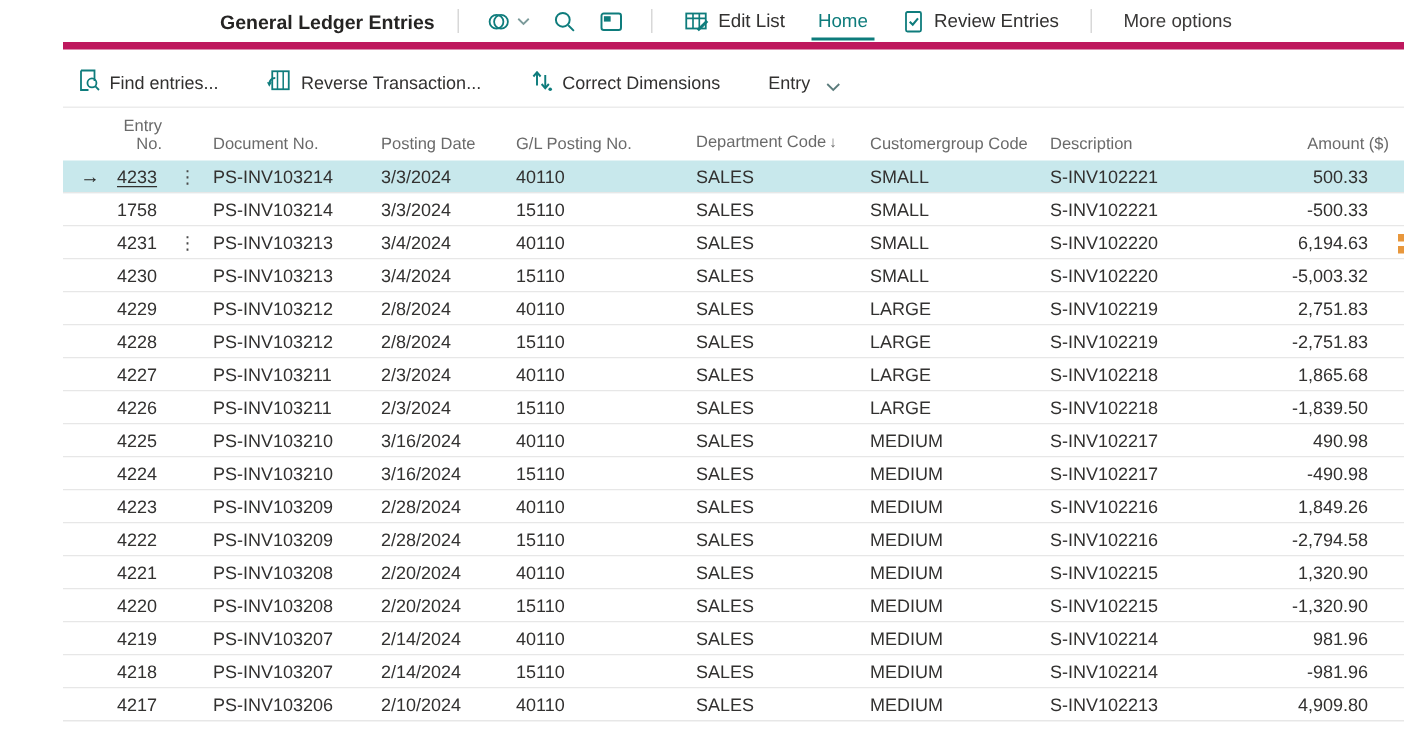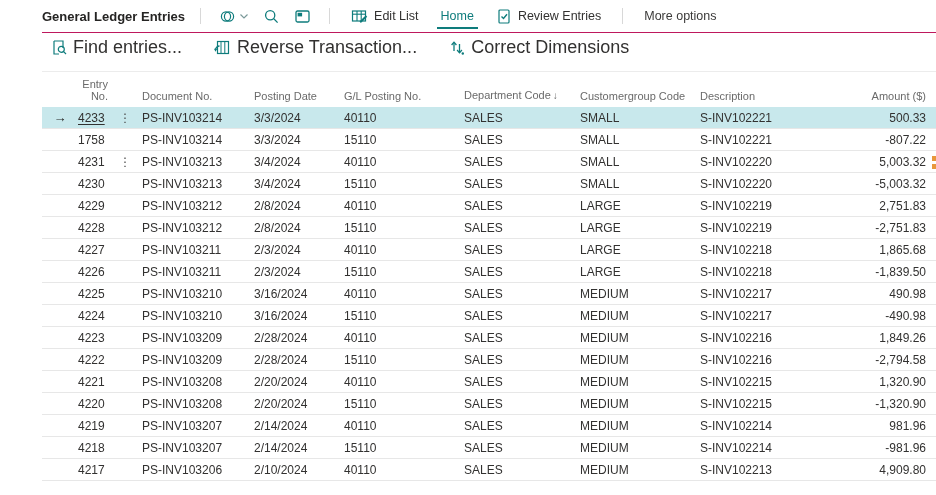--- a/index.html
+++ b/index.html
@@ -9,21 +9,22 @@
     background: #ffffff;
     color: #323130;
     position: relative;
   }
   .app { width: 936px; height: 495px; padding-left: 42px; position: relative; }
 
   
   .ribbon-row1 {
     height: 33px;
     display: flex; align-items: center;
-    border-bottom: 1px solid #be185d;
+    border-bottom: 5px solid #be185d;
+    justify-content: center;
   }
   .page-title { font-size: 13px; font-weight: bold; color: #252423; white-space: nowrap; margin-right: 4px; }
   .vdiv { width: 1px; height: 16px; background: #d8d8d8; margin: 0 11px; flex: 0 0 auto; }
   .icon-btn { display: flex; align-items: center; gap: 3px; padding: 0 7px; cursor: pointer; }
   .tb-btn {
     display: flex; align-items: center; gap: 6px;
     background: none; border: none; cursor: pointer;
     font-family: "Liberation Sans", sans-serif;
     font-size: 12.5px; color: #323130; padding: 0 10px; height: 100%;
     white-space: nowrap;
@@ -32,21 +33,21 @@
     font-size: 12.5px; color: #0e7c7c; padding: 6px 4px 4px 4px; margin: 12px 8px;
     border-bottom: 2px solid #0e7c7c; cursor: pointer; white-space: nowrap;
   }
   .muted-btn { color: #3b3a39; }
 
   
   .ribbon-row2 {
     height: 29px;
     display: flex; align-items: center;
   }
-  .ribbon-row2 .tb-btn { font-size: 18px; padding: 0 9px; margin-right: 14px; }
+  .ribbon-row2 .tb-btn { font-size: 12px; padding: 0 9px; margin-right: 14px; align-items: flex-end; }
   .chev { margin-left: 4px; display: inline-flex; }
 
   svg.ic { display: block; }
 
   
   :root { --cols: 36px 30px 34px 112px 90px 120px 116px 120px 115px 1fr; }
   .grid { margin-top: 9px; border-top: 1px solid #ececec; }
   .grid-header {
     display: grid; grid-template-columns: var(--cols);
     height: 35px; align-items: end; padding-bottom: 5px;
@@ -63,21 +64,21 @@
     height: 22px; align-items: center;
     font-size: 12px; color: #323130;
     background: #fff; border-bottom: 1px solid #e7e7e7;
     cursor: pointer;
   }
   .row.selected { background: #c8e8ec; }
   .cell { white-space: nowrap; overflow: hidden; }
   .cell-arrow { text-align: center; font-size: 13px; color: #252423; }
   .cell-entry { text-align: left; }
   .cell-ellipsis { text-align: center; color: #4a4a4a; font-size: 12px; }
-  .cell-amount { text-align: right; padding-right: 10px; }
+  .cell-amount { text-align: right; padding-right: 24px; }
   .entry-link { text-decoration: underline; text-underline-offset: 2px; }
   .wavy {
     text-decoration: underline;
     text-decoration-style: wavy;
     text-decoration-thickness: 1px;
     text-decoration-color: #3a3a3a;
     text-underline-offset: 3px;
   }
 
   
@@ -174,20 +175,28 @@
       <svg class="ic" width="16" height="17" viewBox="0 0 16 17">
         <line x1="5" y1="3.5" x2="5" y2="12" stroke="#0e7c7c" stroke-width="1.3"></line>
         <polyline points="2.6,6 5,3.2 7.4,6" fill="none" stroke="#0e7c7c" stroke-width="1.3"></polyline>
         <line x1="10.5" y1="5" x2="10.5" y2="13.5" stroke="#0e7c7c" stroke-width="1.3"></line>
         <polyline points="8.1,11 10.5,13.8 12.9,11" fill="none" stroke="#0e7c7c" stroke-width="1.3"></polyline>
         <circle cx="13.8" cy="14.5" r="1.2" fill="#0e7c7c"></circle>
       </svg>
       <span>Correct Dimensions</span>
     </button>
 
+    <button class="tb-btn">
+      <span>Entry</span>
+      <span class="chev">
+        <svg class="ic" width="11" height="8" viewBox="0 0 11 8">
+          <polyline points="1.5,2 5.5,6 9.5,2" fill="none" stroke="#5b7b7b" stroke-width="1.2"></polyline>
+        </svg>
+      </span>
+    </button>
   </div>
 
   <div class="grid">
     <div class="grid-header">
       <div class="hdr h-entry">Entry No.</div>
       <div class="hdr"></div>
       <div class="hdr">Document No.</div>
       <div class="hdr">Posting Date</div>
       <div class="hdr">G/L Posting No.</div>
       <div class="hdr">
@@ -217,33 +226,33 @@
         <div class="row">
           <div class="cell cell-arrow"></div>
           <div class="cell cell-entry">1758</div>
           <div class="cell cell-ellipsis"></div>
           <div class="cell">PS-INV103214</div>
           <div class="cell">3/3/2024</div>
           <div class="cell">15110</div>
           <div class="cell">SALES</div>
           <div class="cell">SMALL</div>
           <div class="cell">S-INV102221</div>
-          <div class="cell cell-amount">-807.22</div>
+          <div class="cell cell-amount">-500.33</div>
         </div>
         <div class="row">
           <div class="cell cell-arrow"></div>
           <div class="cell cell-entry">4231</div>
           <div class="cell cell-ellipsis">⋮</div>
           <div class="cell">PS-INV103213</div>
           <div class="cell">3/4/2024</div>
           <div class="cell wavy">40110</div>
           <div class="cell wavy">SALES</div>
           <div class="cell wavy">SMALL</div>
           <div class="cell">S-INV102220</div>
-          <div class="cell cell-amount">5,003.32</div>
+          <div class="cell cell-amount">6,194.63</div>
         </div>
         <div class="row">
           <div class="cell cell-arrow"></div>
           <div class="cell cell-entry">4230</div>
           <div class="cell cell-ellipsis"></div>
           <div class="cell">PS-INV103213</div>
           <div class="cell">3/4/2024</div>
           <div class="cell">15110</div>
           <div class="cell">SALES</div>
           <div class="cell">SMALL</div>

